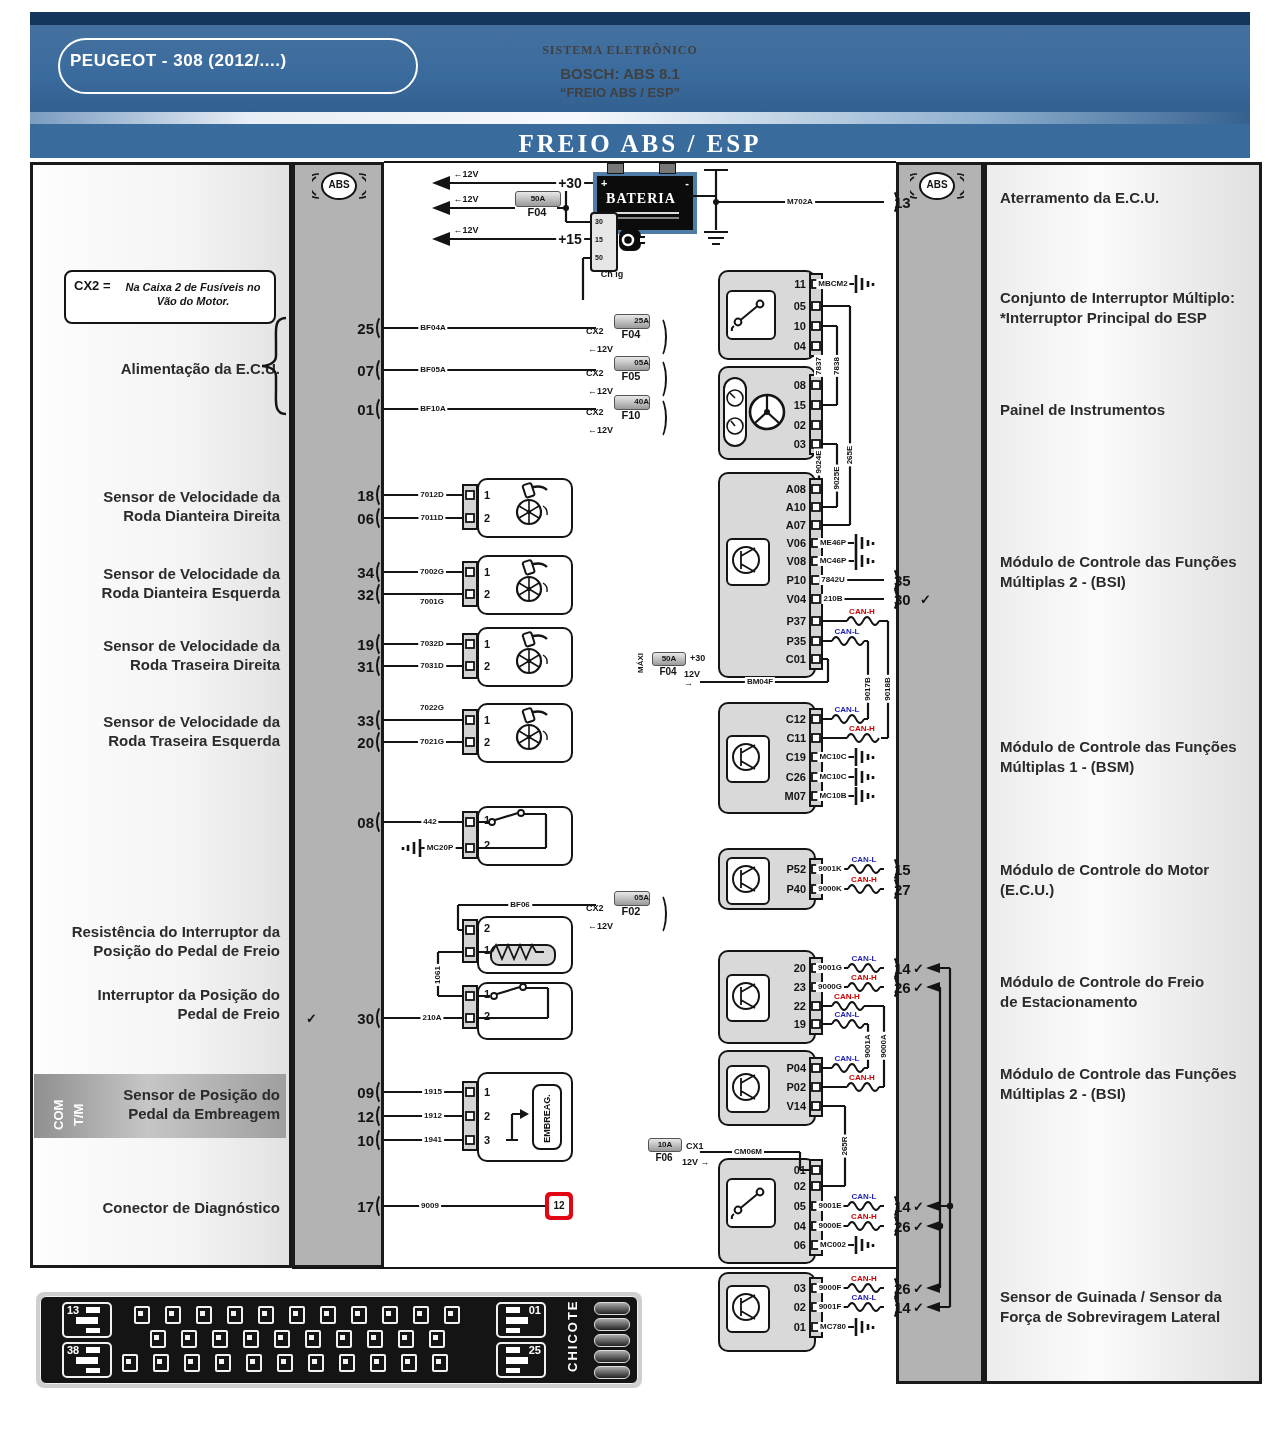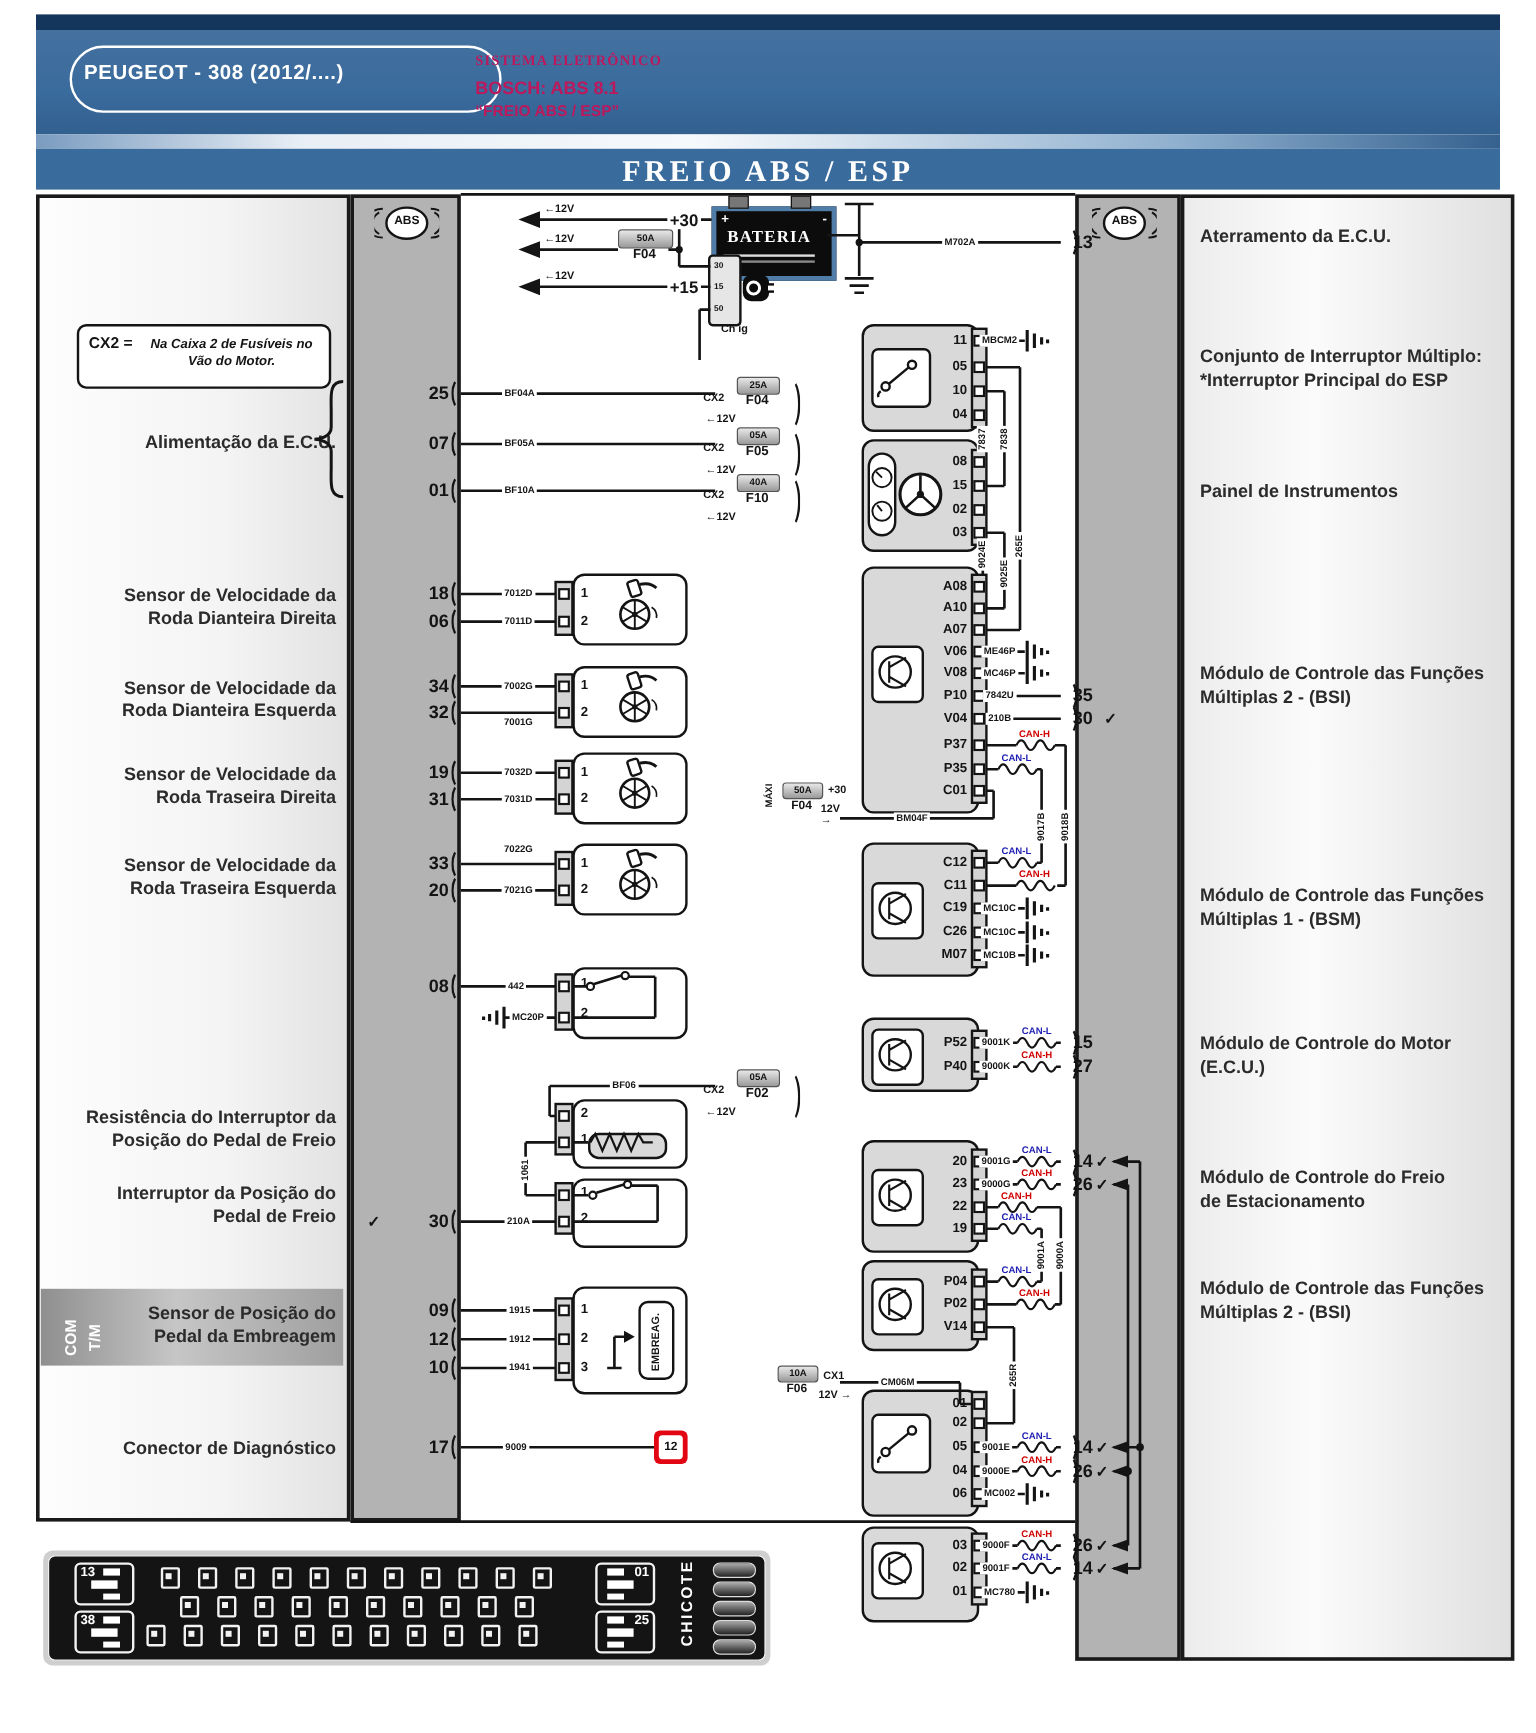--- a/index.html
+++ b/index.html
@@ -3,21 +3,21 @@
 <meta charset="utf-8">
 <style>
   html,body{margin:0;padding:0;background:#fff}
   #page{position:relative;width:1280px;height:1444px;background:#fff;font-family:"Liberation Sans",sans-serif;color:#141414;overflow:hidden}
   .abs{position:absolute}
   
   #hdr-top{left:30px;top:12px;width:1220px;height:13px;background:#14365c}
   #hdr{left:30px;top:25px;width:1220px;height:87px;background:linear-gradient(180deg,#44719f,#3a6b9d 60%,#32608f)}
   #brand-oval{left:58px;top:38px;width:356px;height:52px;border:2px solid #fff;border-radius:28px}
   #brand{left:70px;top:52px;width:340px;font:bold 17px/1 "Liberation Sans",sans-serif;color:#fff;letter-spacing:.5px}
-  .hc{width:520px;left:396px;text-align:left;color:#be185d}
+  .hc{width:520px;left:360px;text-align:center;color:#404040}
   #grad-band{left:30px;top:112px;width:1220px;height:12px;background:linear-gradient(90deg,#7a9cc0,#e8eef5 18%,#f6f9fc 45%,#8fb0cf 78%,#35618f)}
   #title-band{left:30px;top:124px;width:1220px;height:34px;background:#3a6b9d}
   #band-title{left:30px;top:131px;width:1220px;text-align:center;color:#fff;font:bold 25px/1 "Liberation Serif",serif;letter-spacing:3px}
   
   .col{border:3px solid #1a1a1a}
   #col-left{left:30px;top:162px;width:256px;height:1100px;background:linear-gradient(90deg,#fdfdfd,#f4f4f4 60%,#e2e2e2)}
   #bus-left{left:292px;top:162px;width:86px;height:1100px;background:#b3b3b3}
   #bus-right{left:896px;top:162px;width:82px;height:1216px;background:#b3b3b3}
   #col-right{left:984px;top:162px;width:272px;height:1216px;background:linear-gradient(90deg,#ececec,#fbfbfb 40%,#e0e0e0)}
   
@@ -32,21 +32,21 @@
   .cnum{position:absolute;z-index:6;font:bold 11px/1 "Liberation Sans",sans-serif;transform:translateY(-50%)}
   .ll{position:absolute;z-index:6;left:40px;width:240px;text-align:right;font:bold 15px/1.25 "Liberation Sans",sans-serif;white-space:pre-line;color:#2b2b2b}
   .rl{position:absolute;z-index:6;left:1000px;width:254px;font:bold 15px/1.3 "Liberation Sans",sans-serif;white-space:pre-line;color:#2b2b2b}
   
   .mbox{position:absolute;z-index:2;background:#d9d9d9;border:2.5px solid #141414;border-radius:10px}
   .cbox{position:absolute;z-index:2;background:#fff;border:2.5px solid #141414;border-radius:10px}
   .ipanel{position:absolute;z-index:3;background:#fff;border:2px solid #141414;border-radius:6px}
   .arcL{position:absolute;z-index:6;width:10px;height:22px;border:2.5px solid transparent;border-left-color:#141414;border-radius:50%;transform:translateY(-50%)}
   .arcR{position:absolute;z-index:6;width:10px;height:22px;border:2.5px solid transparent;border-right-color:#141414;border-radius:50%;transform:translateY(-50%)}
   .fgrp{position:absolute;z-index:5;width:78px;height:46px}
-  .famp{position:absolute;left:28px;top:0;width:34px;height:13px;background:linear-gradient(180deg,#e8e8e8,#9a9a9a);border:1.5px solid #555;border-radius:3px;font:bold 8px/12px "Liberation Sans",sans-serif;text-align:center}
+  .famp{position:absolute;left:28px;top:0;width:34px;height:13px;background:linear-gradient(180deg,#e8e8e8,#9a9a9a);border:1.5px solid #555;border-radius:3px;font:bold 8px/12px "Liberation Sans",sans-serif;text-align:right}
   .fid{position:absolute;left:28px;top:15px;width:34px;font:bold 11px/1 "Liberation Sans",sans-serif;text-align:center}
   .fcx{position:absolute;left:0;top:13px;font:bold 9px/1 "Liberation Sans",sans-serif}
   .fv{position:absolute;left:2px;top:31px;font:bold 9px/1 "Liberation Sans",sans-serif}
   .farc{position:absolute;left:66px;top:2px;width:11px;height:38px;border:2.5px solid transparent;border-right-color:#141414;border-radius:50%}
   .bar{position:absolute;background:#fff}
   .corner{position:absolute;z-index:4;width:46px;height:32px;border:2.5px solid #f2f2f2;border-radius:5px}
   .slot{position:absolute;z-index:4;width:34px;height:11px;border:1.5px solid #ddd;border-radius:6px;background:linear-gradient(180deg,#aaa,#222)}
   .cpin{position:absolute;z-index:4;width:12px;height:14px;border:2px solid #f2f2f2;border-radius:2px}
   .cpin:after{content:"";position:absolute;left:2px;top:3px;width:5px;height:5px;background:#f2f2f2}
   svg.ov{position:absolute;left:0;top:0;z-index:5;pointer-events:none}
@@ -504,20 +504,22 @@
   <div class="rl" style="top:552px">Módulo de Controle das Funções
 Múltiplas 2 - (BSI)</div>
   <div class="rl" style="top:737px">Módulo de Controle das Funções
 Múltiplas 1 - (BSM)</div>
   <div class="rl" style="top:860px">Módulo de Controle do Motor
 (E.C.U.)</div>
   <div class="rl" style="top:972px">Módulo de Controle do Freio
 de Estacionamento</div>
   <div class="rl" style="top:1064px">Módulo de Controle das Funções
 Múltiplas 2 - (BSI)</div>
+  <div class="rl" style="top:1287px">Sensor de Guinada / Sensor da
+Força de Sobreviragem Lateral</div>
 
   <div class="abs" style="left:36px;top:1292px;width:606px;height:96px;z-index:2;background:#cfcfcf;border-radius:8px">
     <div style="position:absolute;left:4px;top:4px;right:4px;bottom:4px;background:#141414;border:1.5px solid #f0f0f0;border-radius:6px"></div>
   </div>
   <div class="corner" style="left:62px;top:1302px">
     <span style="position:absolute;left:3px;top:1px;color:#fff;font:bold 11px/1 'Liberation Sans',sans-serif">13</span>
     <span class="bar" style="left:22px;top:3px;width:14px;height:6px"></span>
       <span class="bar" style="left:12px;top:13px;width:22px;height:7px"></span>
       <span class="bar" style="left:22px;top:24px;width:14px;height:5px"></span>
   </div>

